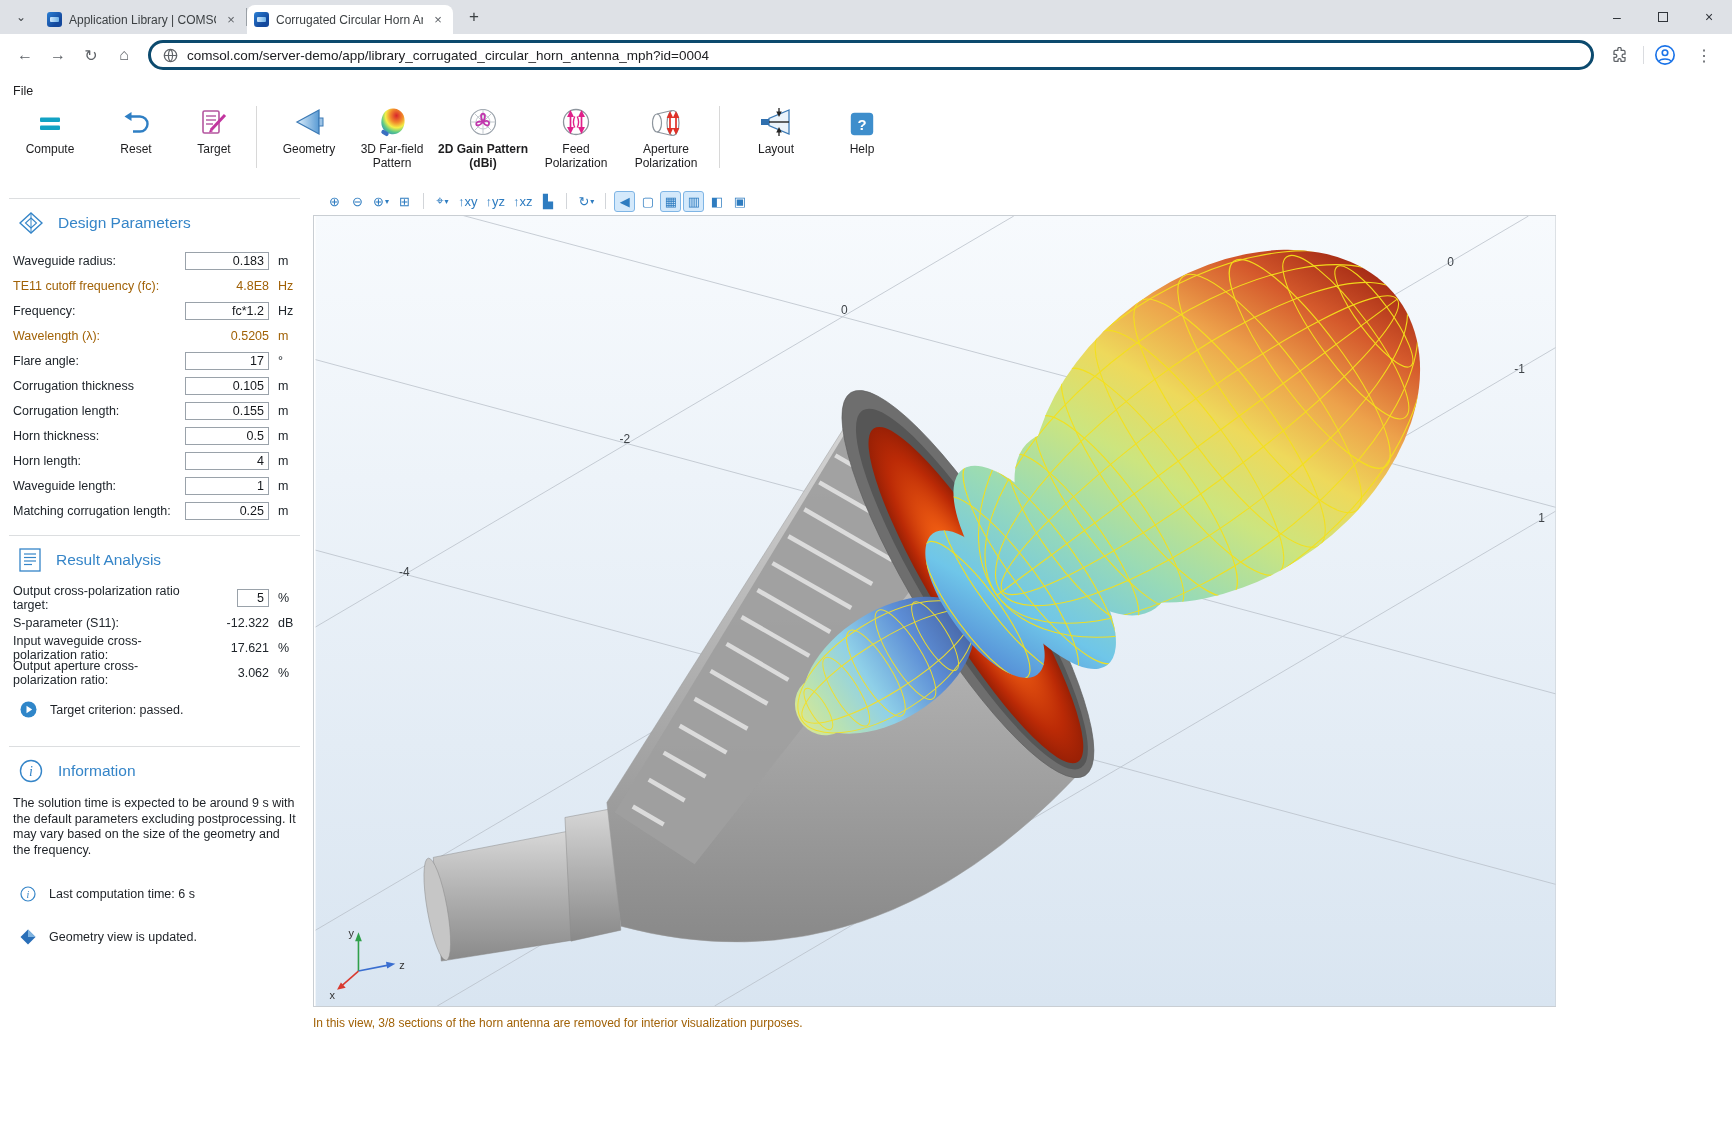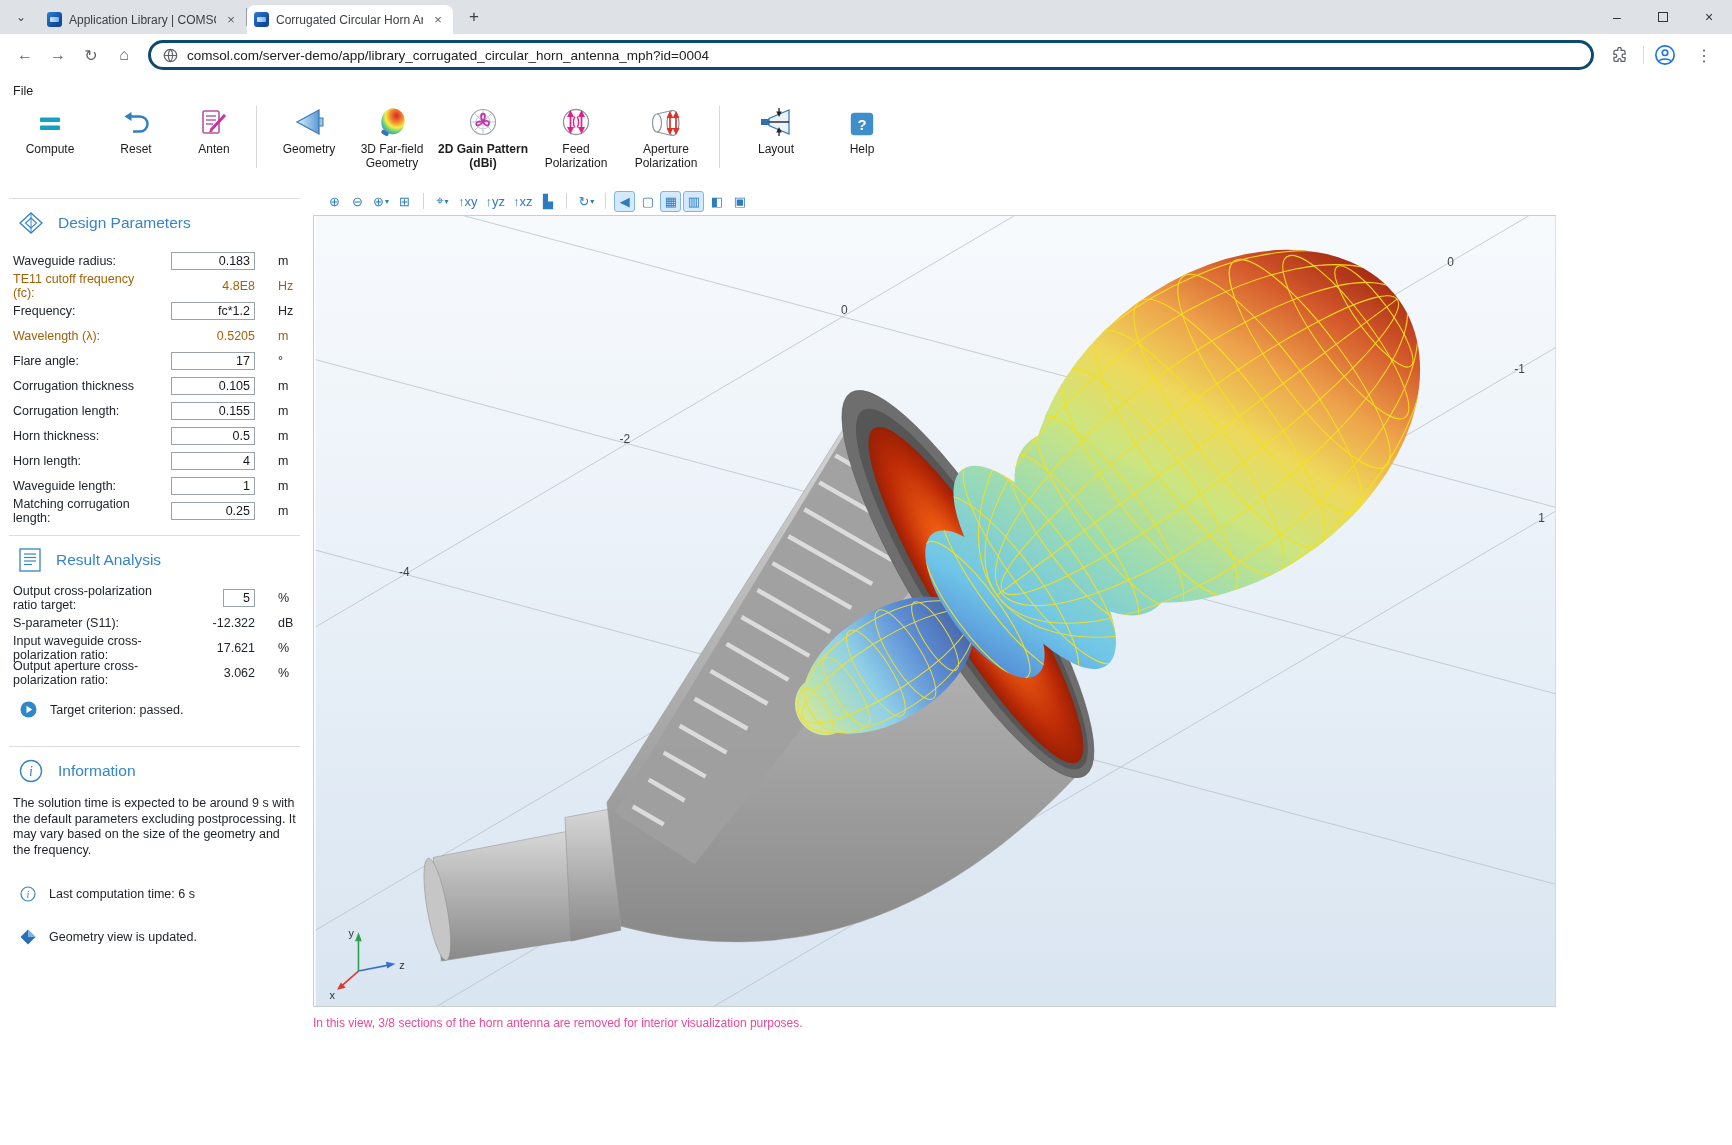--- a/index.html
+++ b/index.html
@@ -39,21 +39,21 @@
   .rsep{width:1px;height:62px;background:#d8d8d8;margin:2px 10px 0 10px;flex:0 0 auto;}
   .w76{width:80px;} .w64{width:64px;margin-left:14px;} .w72{width:72px;margin-left:6px;}
   .w86{width:86px;margin-left:4px;} .w92{width:92px;margin-left:2px;font-weight:bold;} .w84{width:86px;margin-left:4px;}
 
   
   .content{display:flex;align-items:flex-start;}
   .panel{width:310px;flex:0 0 auto;padding:0 8px 0 13px;}
   .rule{height:1px;background:#dcdee0;margin:12px 2px 0 -4px;}
   .sec-head{display:flex;align-items:center;gap:15px;margin:9px 0 10px 6px;height:30px;}
   .sec-title{color:#3585c8;font-size:15.5px;}
-  .prow{display:flex;align-items:center;height:25px;font-size:12.5px;color:#20262c;gap:14px;}
+  .prow{display:flex;align-items:center;height:25px;font-size:12.5px;color:#20262c;}
   .plabel{flex:1;}
   .field{width:84px;height:18px;border:1px solid #9aa2aa;font-size:12.5px;text-align:right;padding:0 4px;color:#15181c;background:#fff;font-family:inherit;}
   .prow .val{display:none;}
   .prow.readonly .val{display:inline-block;width:90px;text-align:right;}
   .prow.small .field{width:32px;margin-left:52px;}
   .unit{width:24px;margin-left:9px;}
   .prow.accent{color:#a16207;}
   .status-line{display:flex;align-items:center;gap:13px;margin:16px 0 0 7px;font-size:12.5px;color:#1d2126;}
   .info-body{margin:4px 4px 0 0;font-size:12.5px;line-height:1.25;color:#1d2126;}
   .info-line{display:flex;align-items:center;gap:13px;margin-top:27px;padding-left:7px;font-size:12.5px;color:#1d2126;}
@@ -62,21 +62,21 @@
   .graphics{flex:1;}
   .gtoolbar{display:flex;align-items:center;height:26px;margin:2px 0 1px 14px;gap:2px;}
   .gbtn{min-width:21px;height:21px;display:flex;align-items:center;justify-content:center;color:#2e7cc0;font-size:13px;border:1px solid transparent;border-radius:3px;background:transparent;cursor:pointer;padding:0 2px;font-family:inherit;}
   .gbtn .glyph{pointer-events:none;}
   .gbtn.active{background:#d4e9fb;border-color:#7fb5e5;}
   .gbtn.sep{width:1px;min-width:1px;height:16px;padding:0;margin:0 6px;background:#d2d5d9;border:none;border-radius:0;pointer-events:none;}
   .caret{display:none;font-size:8px;margin-left:1px;color:#2e7cc0;}
   .caret.show{display:inline;}
   .canvas{position:relative;width:1243px;height:792px;border:1px solid #c9ced3;margin-left:3px;}
   .canvas svg{display:block;}
-  .caption{margin:9px 0 0 3px;font-size:12px;color:#ec4899;}
+  .caption{margin:9px 0 0 3px;font-size:12px;color:#a16207;}
 </style>
 </head>
 <body>
 
 <div class="window">
 
   <div class="tabstrip">
     <button class="tab-search">
         <span>⌄</span>
       </button>
@@ -162,21 +162,21 @@
             <rect x="4" y="3" width="16" height="22" rx="1.5" fill="#fff" stroke="#b4559f" stroke-width="1.6"></rect>
             <g stroke="#b4559f" stroke-width="1.4">
               <line x1="7" y1="8" x2="17" y2="8"></line>
               <line x1="7" y1="12" x2="17" y2="12"></line>
               <line x1="7" y1="16" x2="14" y2="16"></line>
             </g>
             <line x1="12" y1="22" x2="26" y2="7" stroke="#c2359f" stroke-width="3"></line>
             <polygon points="10,24.5 13.8,23.4 11.2,20.9" fill="#c2359f"></polygon>
           </svg>
         </span>
-      <span class="rlabel">Anten</span>
+      <span class="rlabel">Target</span>
     </button>
     <div class="rsep"></div>
     <button class="rbtn w72">
       <span class="ricon">
           <svg width="34" height="32" viewBox="0 0 34 32">
             <defs>
               <linearGradient id="gih" x1="0" y1="0" x2="1" y2="0">
                 <stop offset="0" stop-color="#ddeefb"></stop>
                 <stop offset="1" stop-color="#5a9bd4"></stop>
               </linearGradient>
@@ -196,21 +196,21 @@
                 <stop offset="0.3" stop-color="#f28a2c"></stop>
                 <stop offset="0.52" stop-color="#f4ef46"></stop>
                 <stop offset="0.72" stop-color="#58c88a"></stop>
                 <stop offset="1" stop-color="#2f6fd0"></stop>
               </radialGradient>
             </defs>
             <path d="M18 2.5 C26 3.5 29.5 10 28.5 17 C27.5 25 21 29.5 14.5 28 C8 26.5 4.5 21 5.5 14 C6.5 7 11 1.7 18 2.5 Z" fill="url(#ffg)"></path>
             <rect x="5" y="25" width="8" height="4" rx="2" transform="rotate(32 9 27)" fill="#3a6fc0"></rect>
           </svg>
         </span>
-      <span class="rlabel">3D Far-field Geometry</span>
+      <span class="rlabel">3D Far-field Pattern</span>
     </button>
     <button class="rbtn w92">
       <span class="ricon">
           <svg width="32" height="32" viewBox="0 0 32 32">
             <circle cx="16" cy="16" r="12.5" fill="none" stroke="#9aa2ab" stroke-width="1.2"></circle>
             <circle cx="16" cy="16" r="7" fill="none" stroke="#c3c9cf" stroke-width="1"></circle>
             <line x1="16" y1="3.5" x2="16" y2="28.5" stroke="#c3c9cf" stroke-width="1"></line>
             <line x1="3.5" y1="16" x2="28.5" y2="16" stroke="#c3c9cf" stroke-width="1"></line>
             <line x1="7" y1="7" x2="25" y2="25" stroke="#c3c9cf" stroke-width="1"></line>
             <line x1="25" y1="7" x2="7" y2="25" stroke="#c3c9cf" stroke-width="1"></line>

